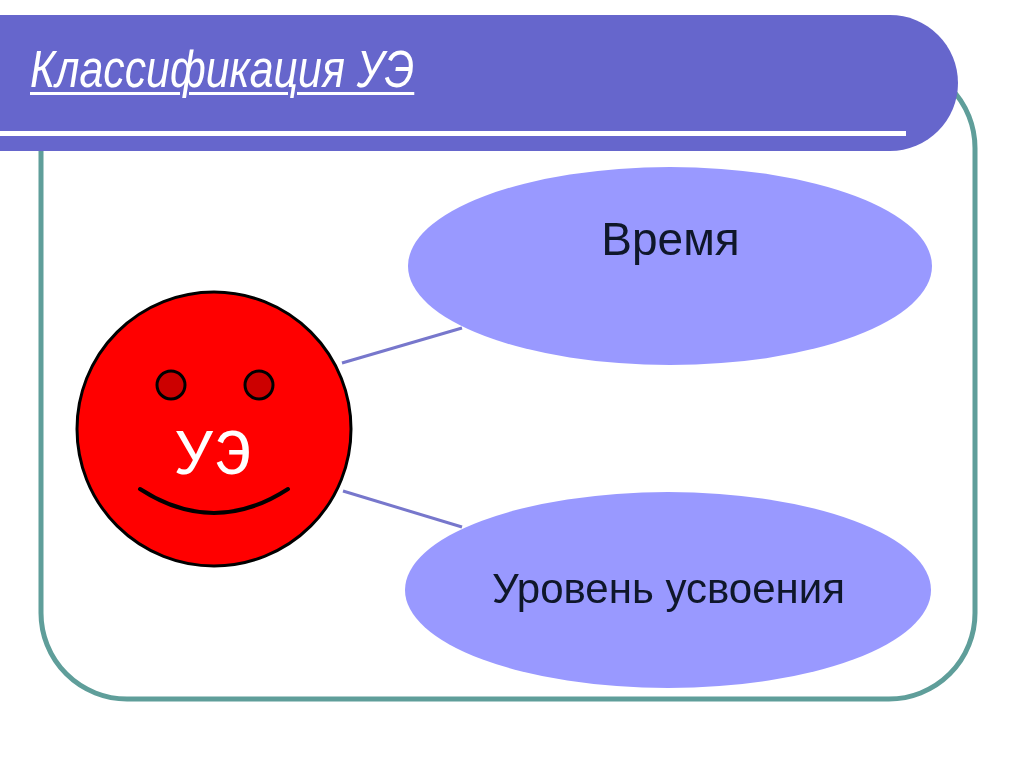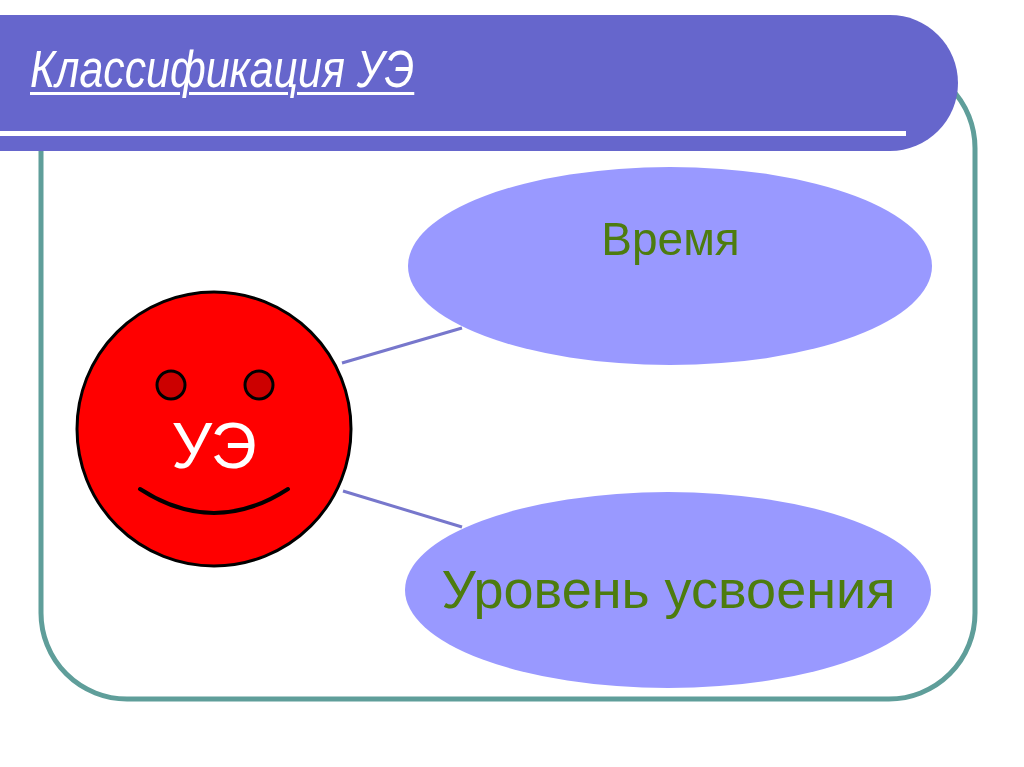--- a/index.html
+++ b/index.html
@@ -10,27 +10,27 @@
     position: absolute; left: 30px; top: 44px;
     font-family: "Liberation Sans", sans-serif;
     font-style: italic; font-size: 51px; color: #ffffff;
     text-decoration: underline; text-decoration-thickness: 3px;
     text-underline-offset: 5px;
     transform-origin: left top; transform: scaleX(0.84);
     white-space: nowrap; line-height: 1;
   }
   .node-text {
     position: absolute; font-family: "Liberation Sans", sans-serif;
-    color: #4d7c0f; text-align: center; white-space: nowrap;
+    color: #0f172a; text-align: center; white-space: nowrap;
   }
   .node-top { left: 409px; top: 212px; width: 523px; font-size: 46px; line-height: 54px; }
-  .node-bottom { left: 405px; top: 562px; width: 527px; font-size: 54px; line-height: 54px; }
+  .node-bottom { left: 405px; top: 562px; width: 527px; font-size: 42px; line-height: 54px; }
   .face-text {
-    position: absolute; left: 150px; top: 414px; width: 128px;
-    font-family: Liberation Sans, sans-serif; font-size: 64px;
+    position: absolute; left: 150px; top: 425px; width: 128px;
+    font-family: Liberation Mono, monospace; font-size: 64px;
     color: #ffffff; text-align: center; line-height: 1;
   }
 </style>
 </head>
 <body>
 
 <div class="slide">
   <svg width="1024" height="767" viewBox="0 0 1024 767">
 
     <rect x="41" y="62" width="934" height="637" rx="86" ry="86" fill="none" stroke="#5f9e9a" stroke-width="5"></rect>

